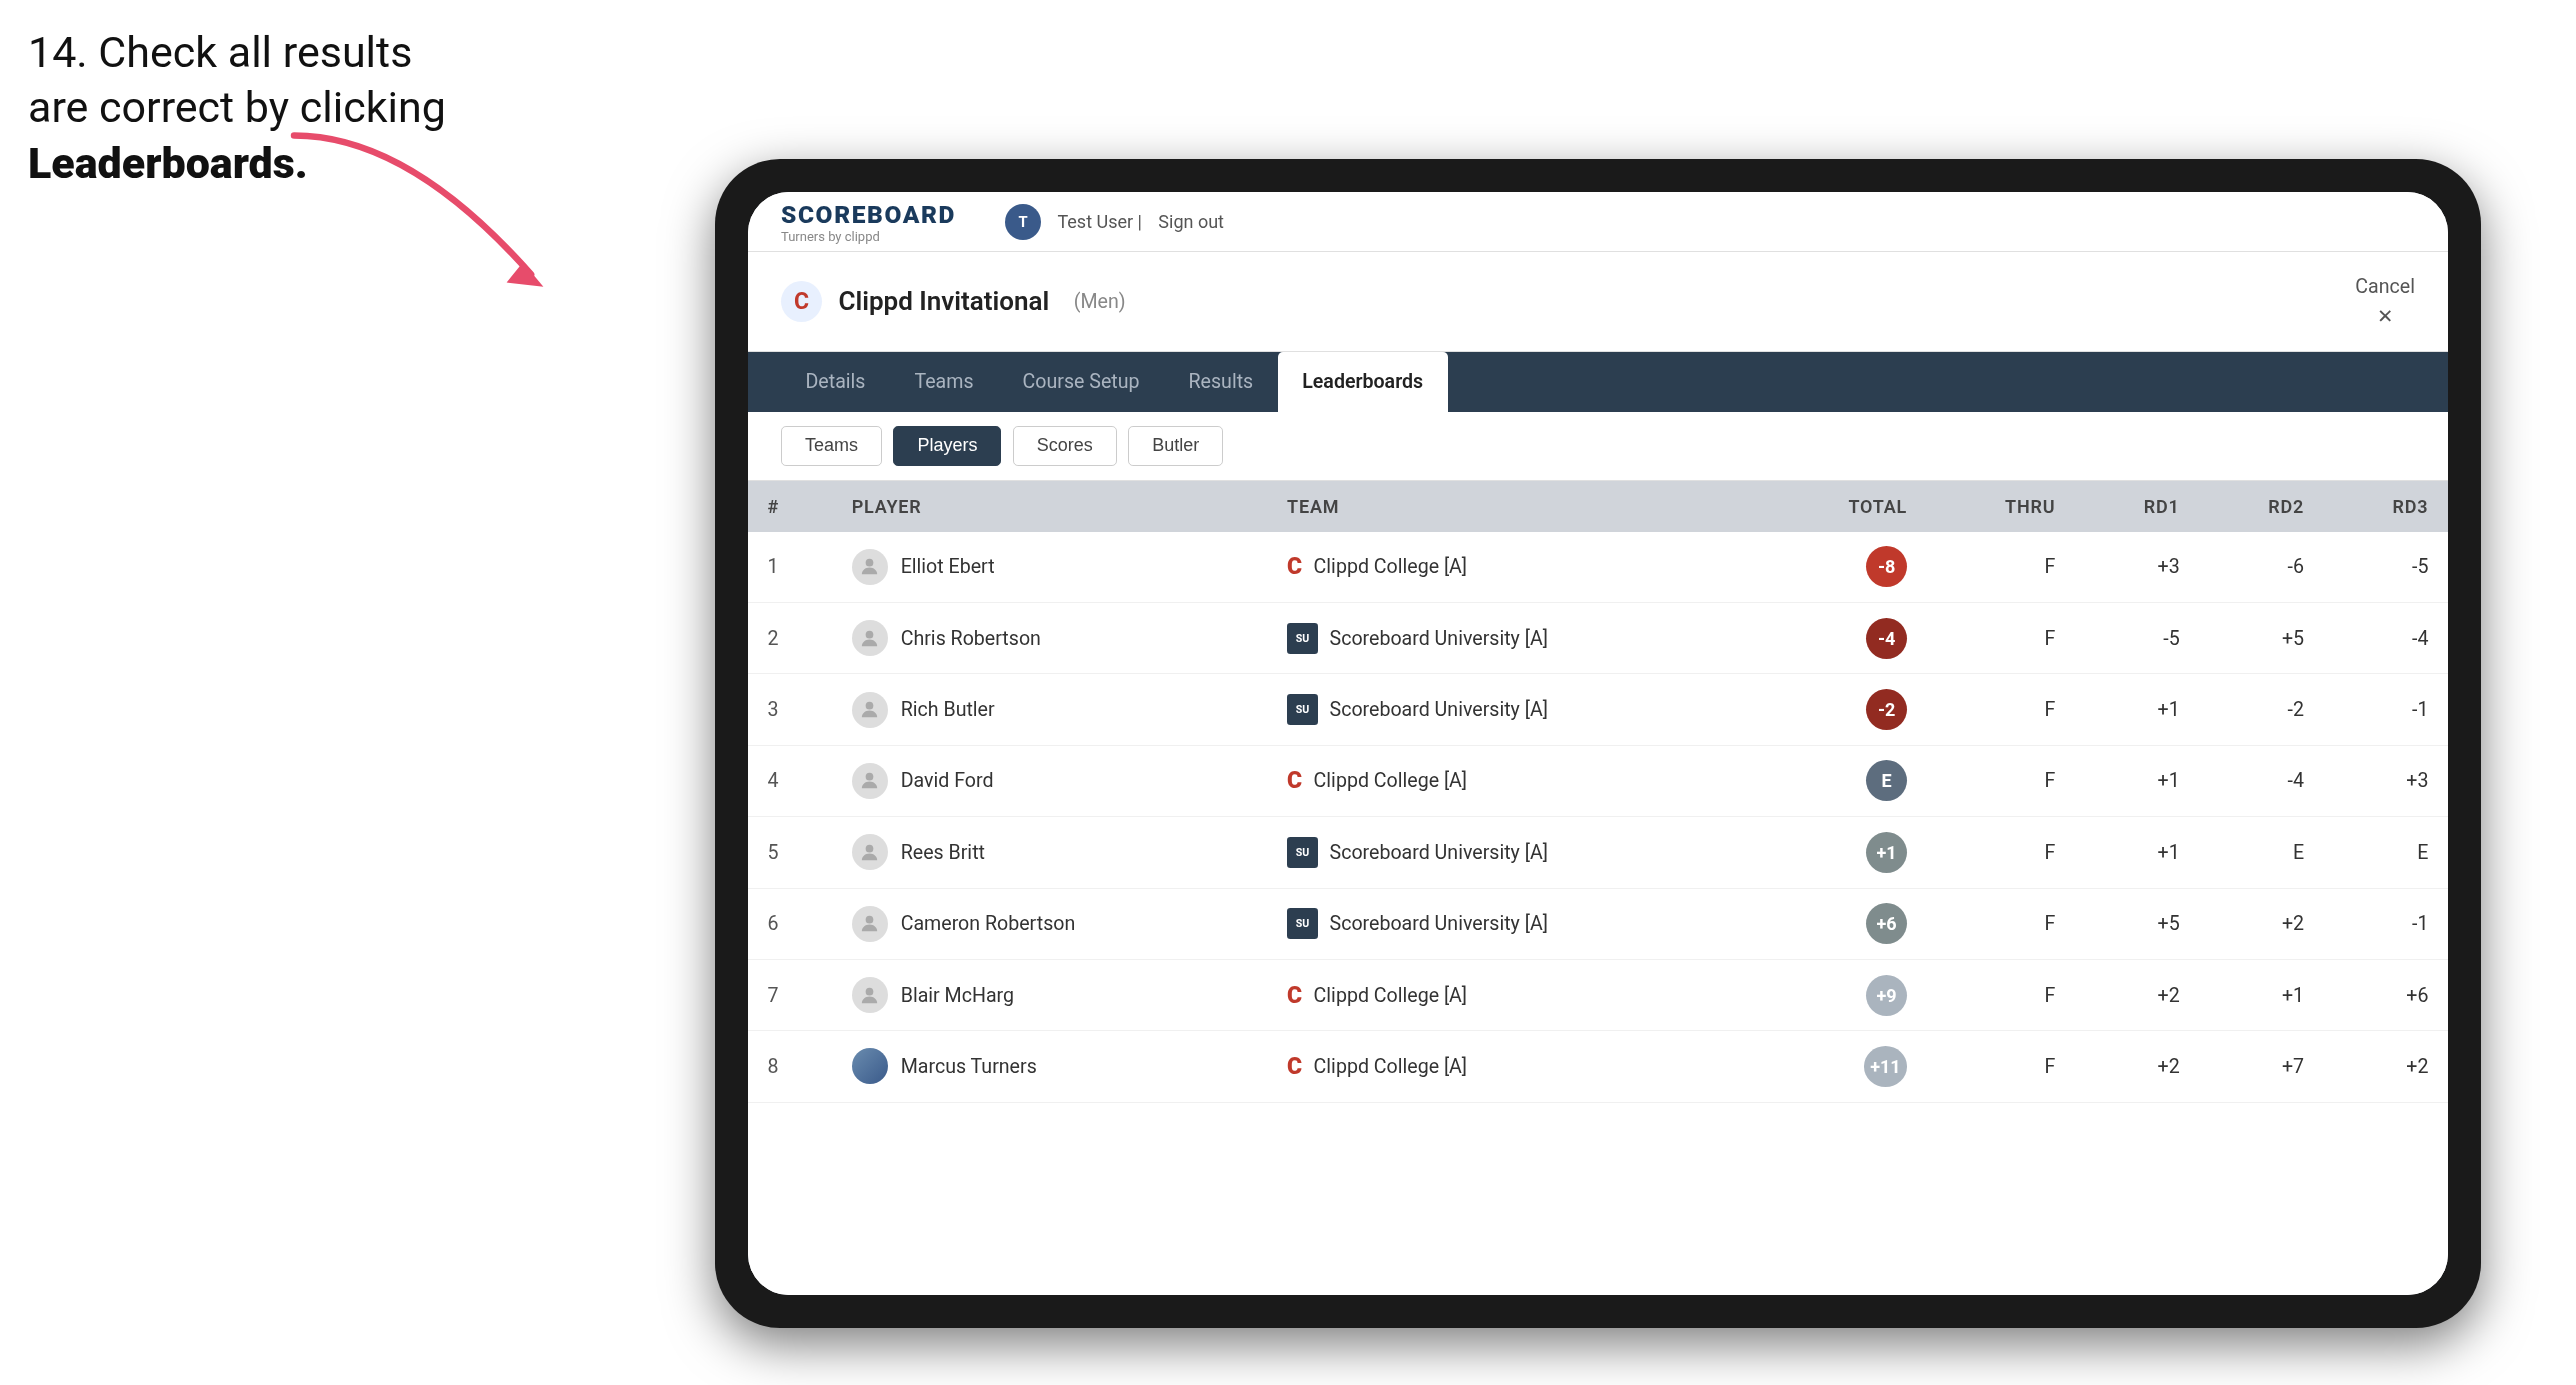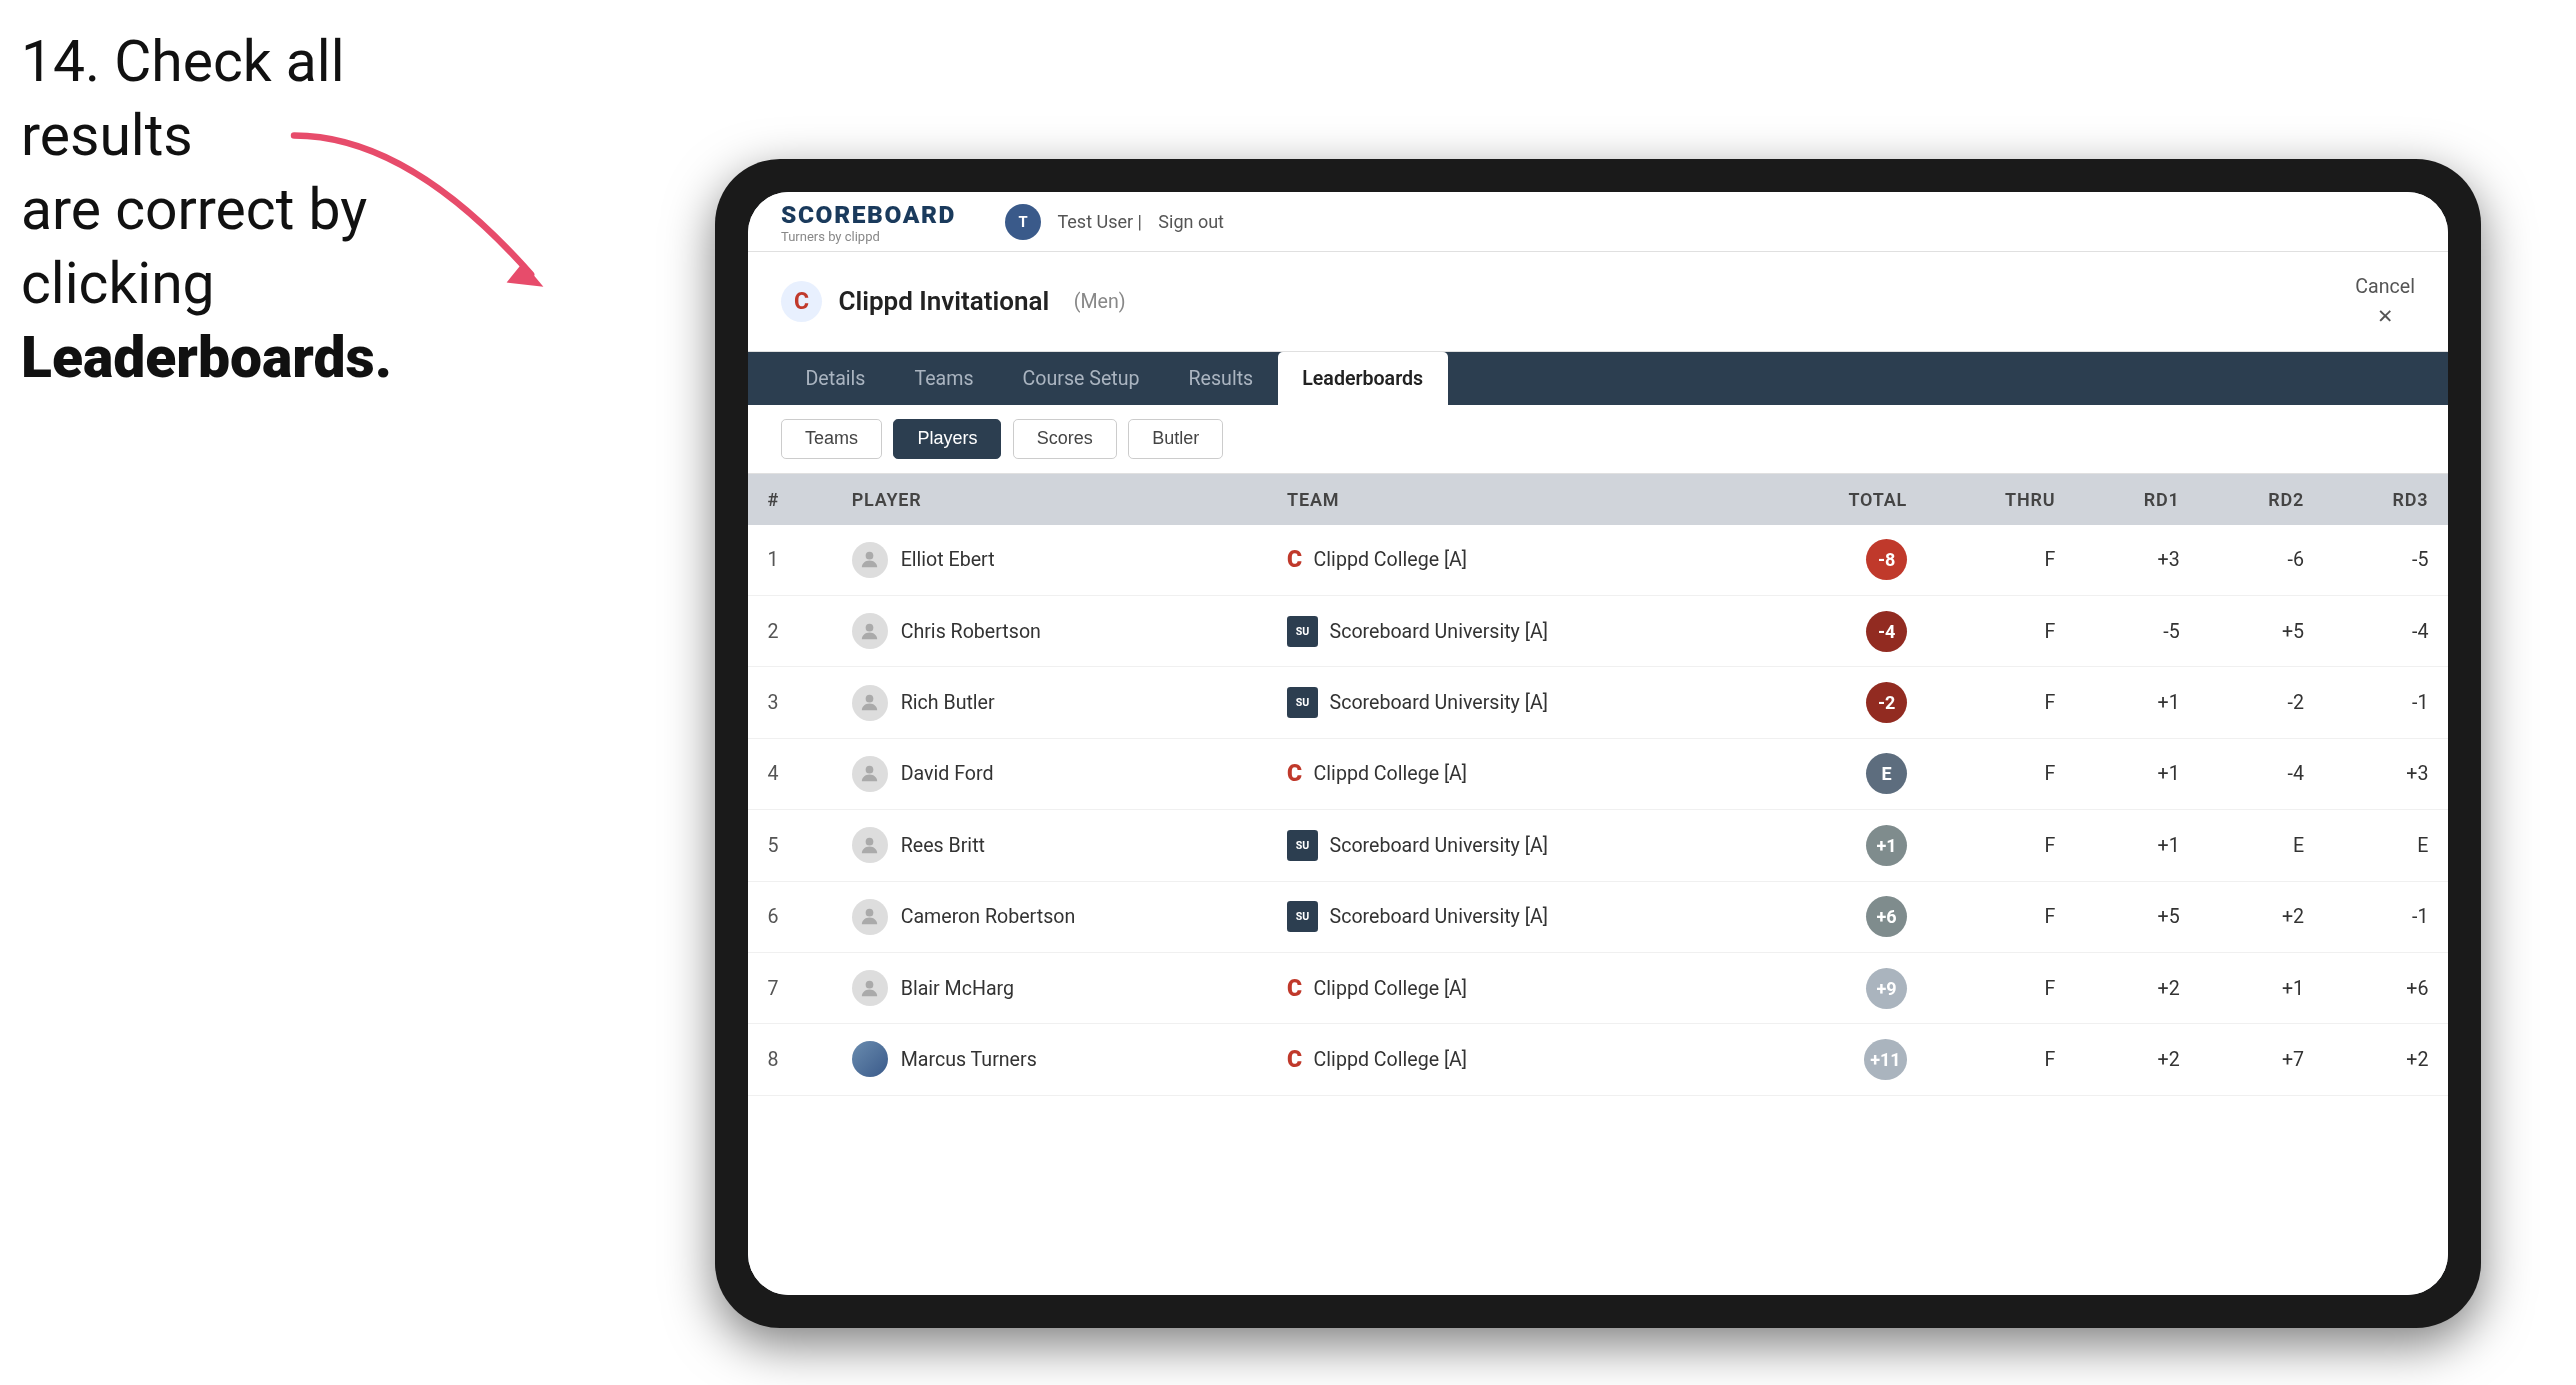--- a/index.html
+++ b/index.html
@@ -9,22 +9,22 @@
       width: 2576px;
       height: 1386px;
       position: relative;
       overflow: hidden;
     }
 
     
     .instruction-text {
       position: absolute;
       top: 24.5px;
-      left: 21px;
-      font-size: 57px;
+      left: 28px;
+      font-size: 43px;
       line-height: 1.3;
       color: #111;
       max-width: 474px;
     }
     .instruction-text strong {
       font-weight: 900;
     }
 
     
     .arrow-container {
@@ -184,21 +184,21 @@
       gap: 6.5px;
       flex-direction: column;
     }
 
     
     .tab-bar {
       background: #2c3e50;
       display: flex;
       align-items: center;
       padding: 0 33px;
-      height: 53px;
+      height: 60px;
       flex-shrink: 0;
     }
     .tab-item {
       padding: 0 24.5px;
       height: 100%;
       display: flex;
       align-items: center;
       color: #aab4c0;
       font-size: 19.6px;
       cursor: pointer;

